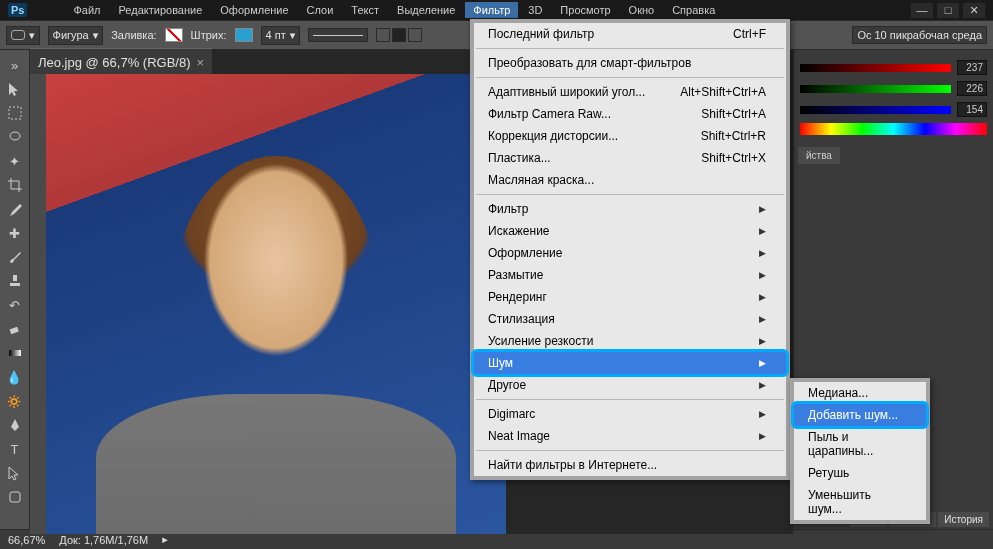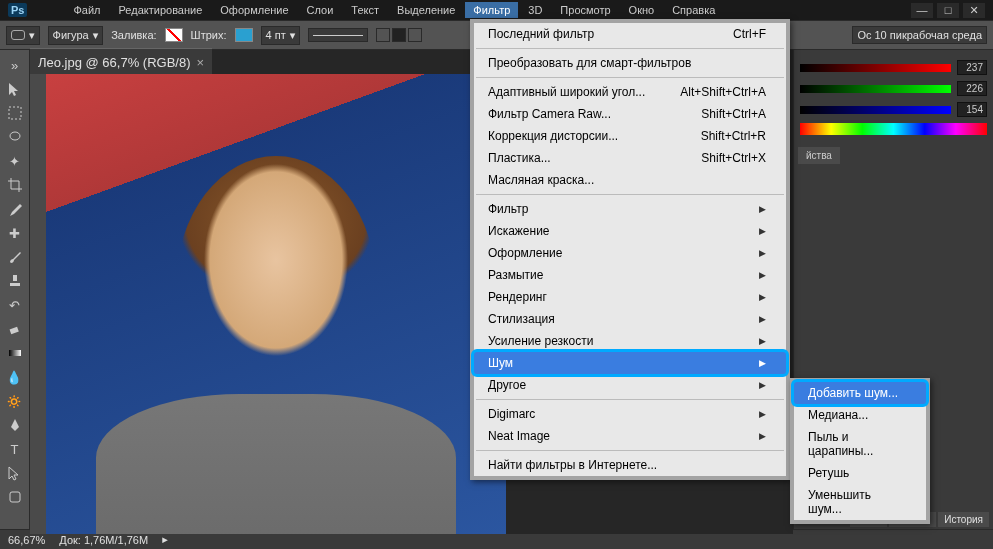--- a/index.html
+++ b/index.html
@@ -305,27 +305,27 @@
       <span>Neat Image</span>
       <span class="dd-arrow">▶</span>
     </div>
   <div class="dd-sep"></div>
   <div class="dd-item">
       <span>Найти фильтры в Интернете...</span>
     </div>
 </div>
 
 <div class="dropdown sub">
+  <div class="dd-item">
+      <span>Медиана...</span>
+    </div>
   <div class="dd-item sel highlight">
       <span>Добавить шум...</span>
     </div>
   <div class="dd-item">
-      <span>Медиана...</span>
-    </div>
-  <div class="dd-item">
       <span>Пыль и царапины...</span>
     </div>
   <div class="dd-item">
       <span>Ретушь</span>
     </div>
   <div class="dd-item">
       <span>Уменьшить шум...</span>
     </div>
 </div>
 

